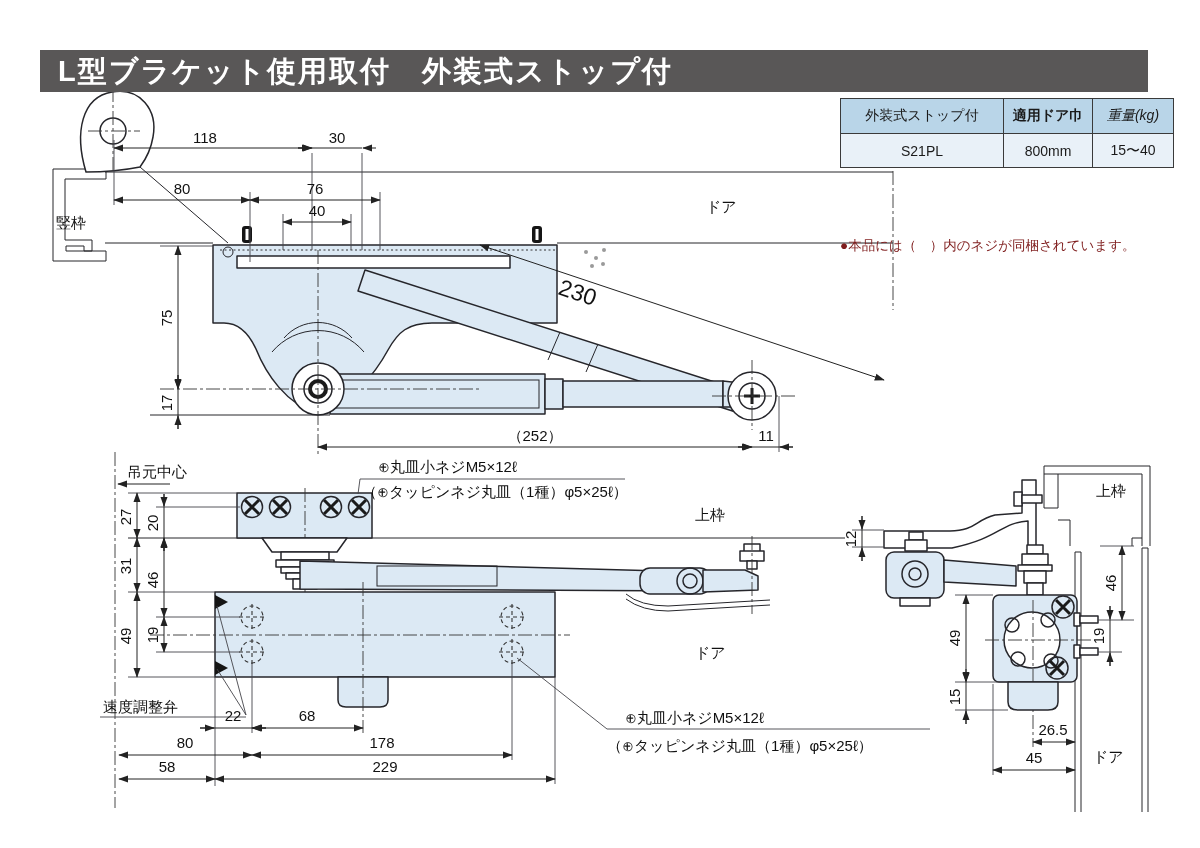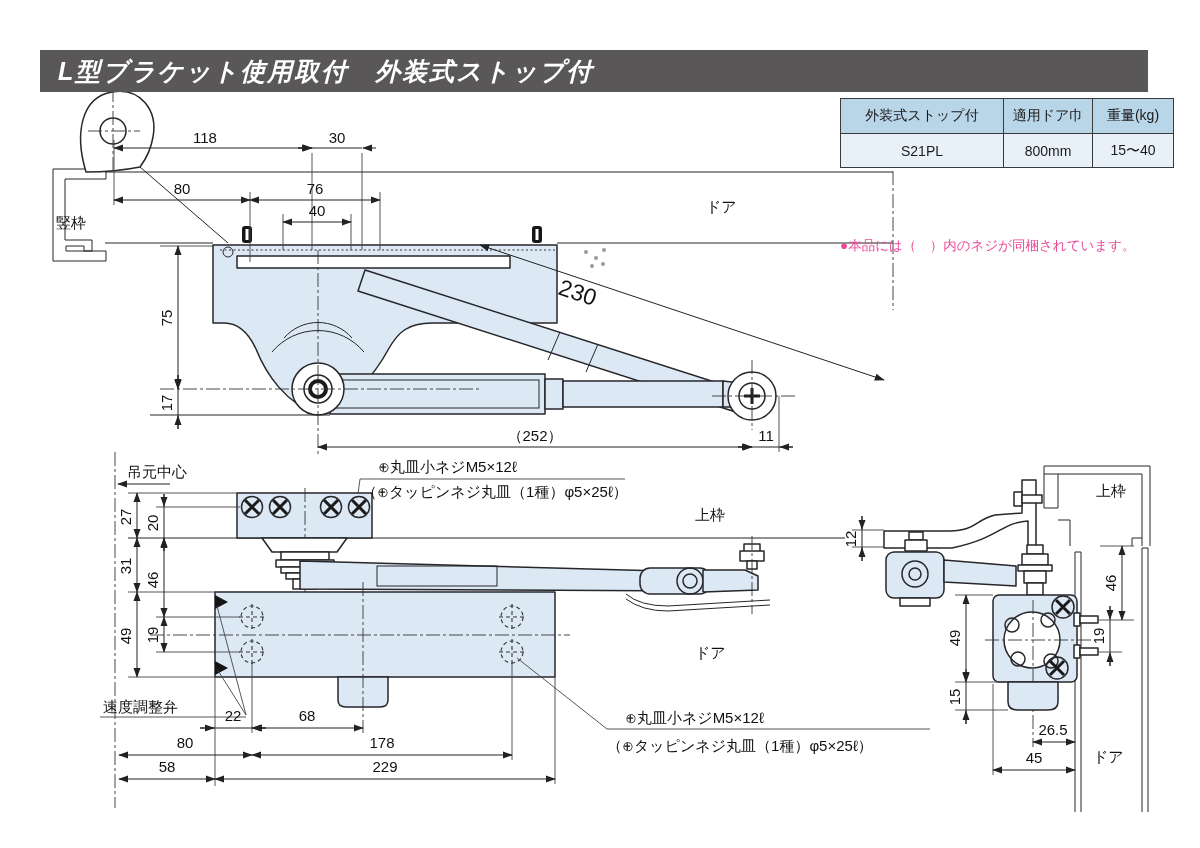--- a/index.html
+++ b/index.html
@@ -1,25 +1,25 @@
 <!DOCTYPE html>
 <html><head>
 <meta charset="utf-8">
 <style>
   html,body{margin:0;padding:0;background:#fff;width:1200px;height:848px;overflow:hidden;
     font-family:"Liberation Sans",sans-serif;}
   .abs{position:absolute;}
   #titlebar{left:40px;top:50px;width:1108px;height:42px;background:#595757;color:#fff;
-    font-size:25px;font-weight:bold;line-height:42px;padding-left:18px;letter-spacing:2px;box-sizing:border-box;font-style:italic;}
+    font-size:29px;font-weight:bold;line-height:42px;padding-left:18px;letter-spacing:2px;box-sizing:border-box;}
   #spec-table{left:840px;top:98px;border-collapse:collapse;}
   #spec-table td{border:1.5px solid #3a3a3a;font-size:14px;text-align:center;color:#1a1a1a;}
   #spec-table tr.hd td{background:#b9d5e8;height:32px;}
   #spec-table tr.bd td{background:#e9f1f8;height:31px;}
-  #spec-table td.c0{width:160px;} #spec-table td.c1{width:86px;} #spec-table td.c2{width:78px;}
-  #notes{left:840px;top:233px;width:340px;font-size:13.5px;color:#ec4899;line-height:1.95;}
+  #spec-table td.c0{width:160px;} #spec-table td.c1{width:86px;font-weight:bold;} #spec-table td.c2{width:78px;font-style:italic;}
+  #notes{left:840px;top:233px;width:340px;font-size:13.5px;color:#7f1d1d;line-height:1.95;}
   svg text{font-family:"Liberation Sans",sans-serif;fill:#111;}
   .p{fill:none;stroke:#26262b;stroke-width:1.5;stroke-linejoin:round;}
   .pf{fill:#dce9f4;stroke:#26262b;stroke-width:1.5;stroke-linejoin:round;}
   .pw{fill:#ffffff;stroke:#26262b;stroke-width:1.5;stroke-linejoin:round;}
   .t{fill:none;stroke:#26262b;stroke-width:1;}
   .dim{stroke:#222;stroke-width:1;fill:none;}
   .dima{marker-start:url(#arr);marker-end:url(#arr);}
   .dime{marker-end:url(#arr);}
   .ext{stroke:#44444a;stroke-width:0.9;fill:none;}
   .cl{stroke:#333;stroke-width:0.9;fill:none;stroke-dasharray:14 3 3 3;}

